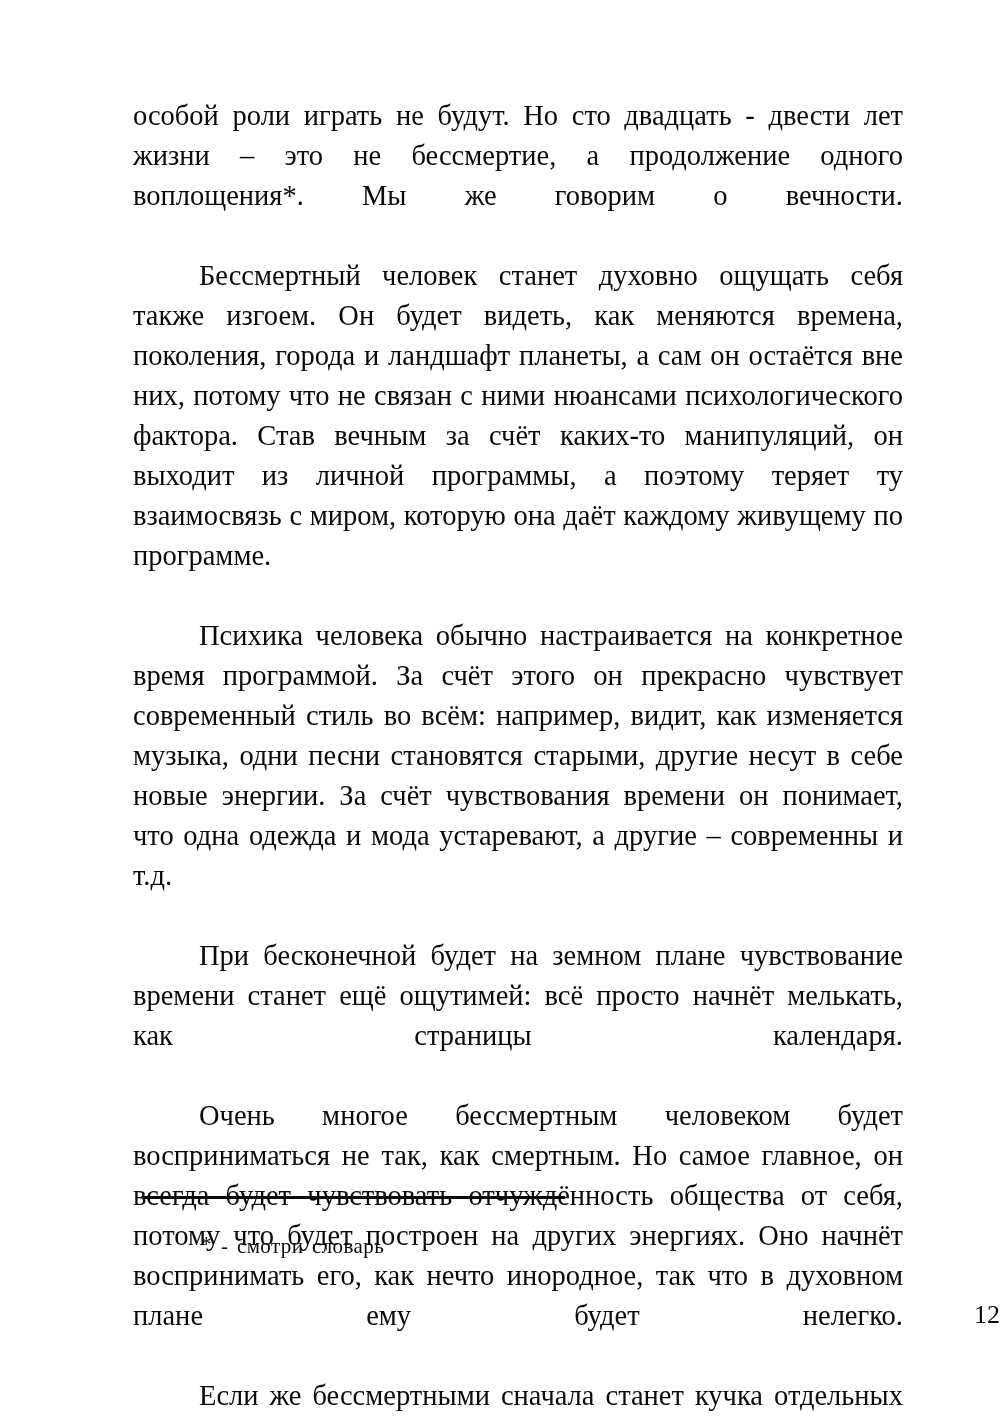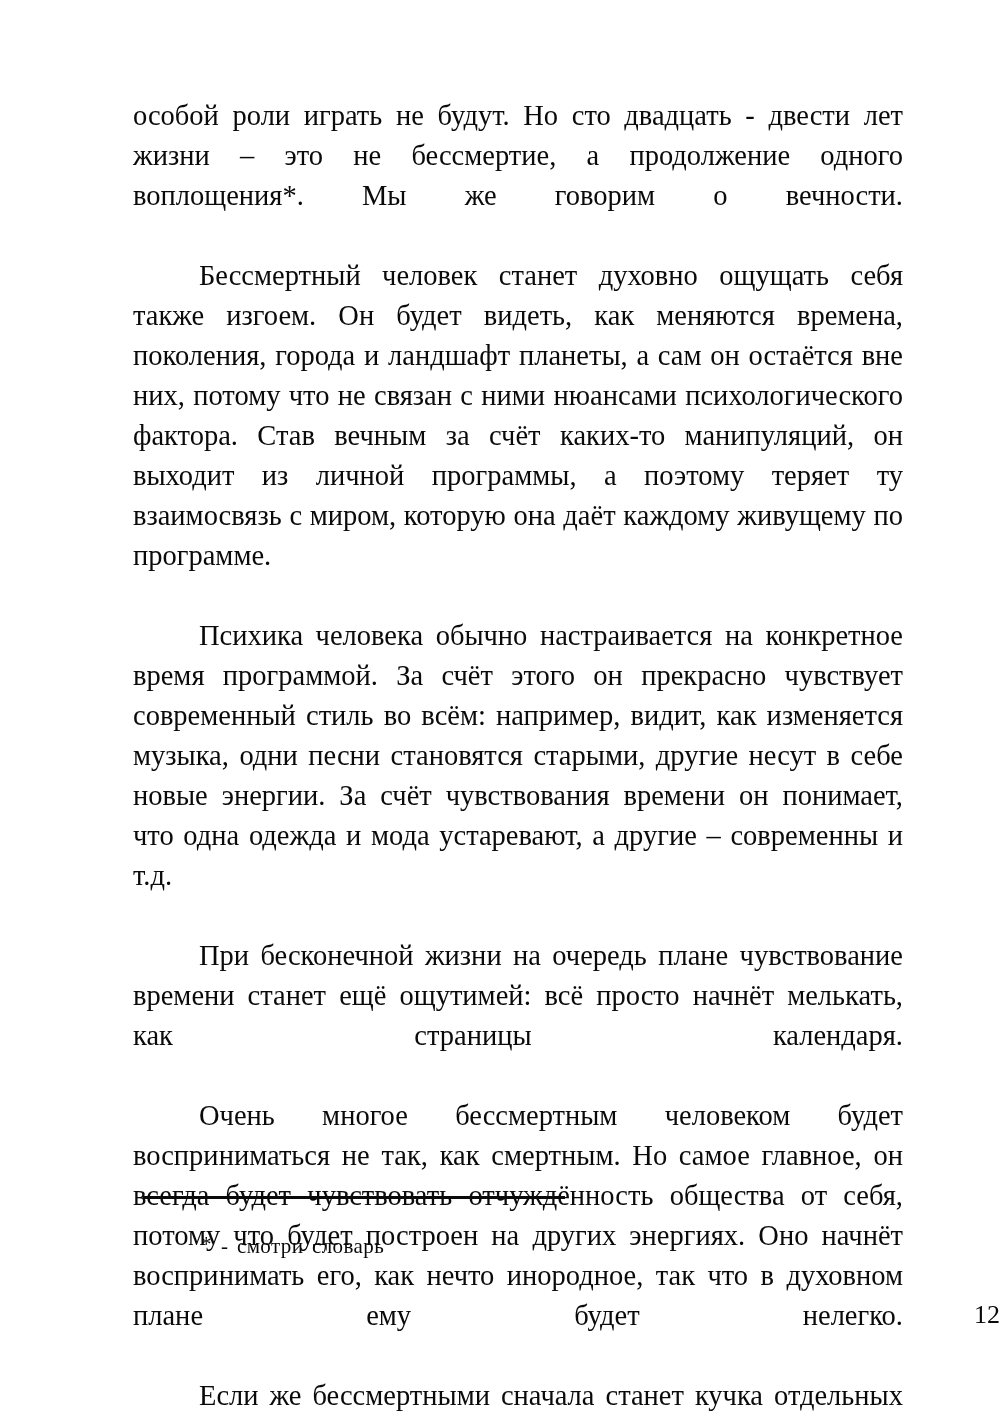--- a/index.html
+++ b/index.html
@@ -98,21 +98,21 @@
 </style>
 </head>
 <body>
 
 <div class="page">
 
   <div class="text-column">
     <p class="para no-indent">особой роли играть не будут. Но сто двадцать - двести лет жизни – это не бессмертие, а продолжение одного воплощения*. Мы же говорим о вечности.</p>
     <p class="para">Бессмертный человек станет духовно ощущать себя также изгоем. Он будет видеть, как меняются времена, поколения, города и ландшафт планеты, а сам он остаётся вне них, потому что не связан с ними нюансами психологического фактора. Став вечным за счёт каких-то манипуляций, он выходит из личной программы, а поэтому теряет ту взаимосвязь с миром, которую она даёт каждому живущему по программе.</p>
     <p class="para">Психика человека обычно настраивается на конкретное время программой. За счёт этого он прекрасно чувствует современный стиль во всём: например, видит, как изменяется музыка, одни песни становятся старыми, другие несут в себе новые энергии. За счёт чувствования времени он понимает, что одна одежда и мода устаревают, а другие – современны и т.д.</p>
-    <p class="para">При бесконечной жизни на очередь плане чувствование времени станет ещё ощутимей: всё просто начнёт мелькать, как страницы календаря.</p>
+    <p class="para">При бесконечной будет на земном плане чувствование времени станет ещё ощутимей: всё просто начнёт мелькать, как страницы календаря.</p>
     <p class="para">Очень многое бессмертным человеком будет восприниматься не так, как смертным. Но самое главное, он всегда будет чувствовать отчуждённость общества от себя, потому что будет построен на других энергиях. Оно начнёт воспринимать его, как нечто инородное, так что в духовном плане ему будет нелегко.</p>
     <p class="para">Если же бессмертными сначала станет кучка отдельных людей, которая начнёт строить счастливую жизнь для остальных, и будет стремиться сделать их тоже бессмертными, то тогда надо задать вопрос. Что это будут за люди? Самые умные, порядочные или самые богатые? Всеми благами на Земле всегда в первую очередь пользуются те, у кого много денег.</p>
   </div>
 
   <div class="footnote-block">
     <hr class="footnote-rule">
     <p class="footnote-text"><span class="footnote-marker">*</span><span>- смотри  словарь</span></p>
   </div>
 
   <div class="page-number">12</div>

